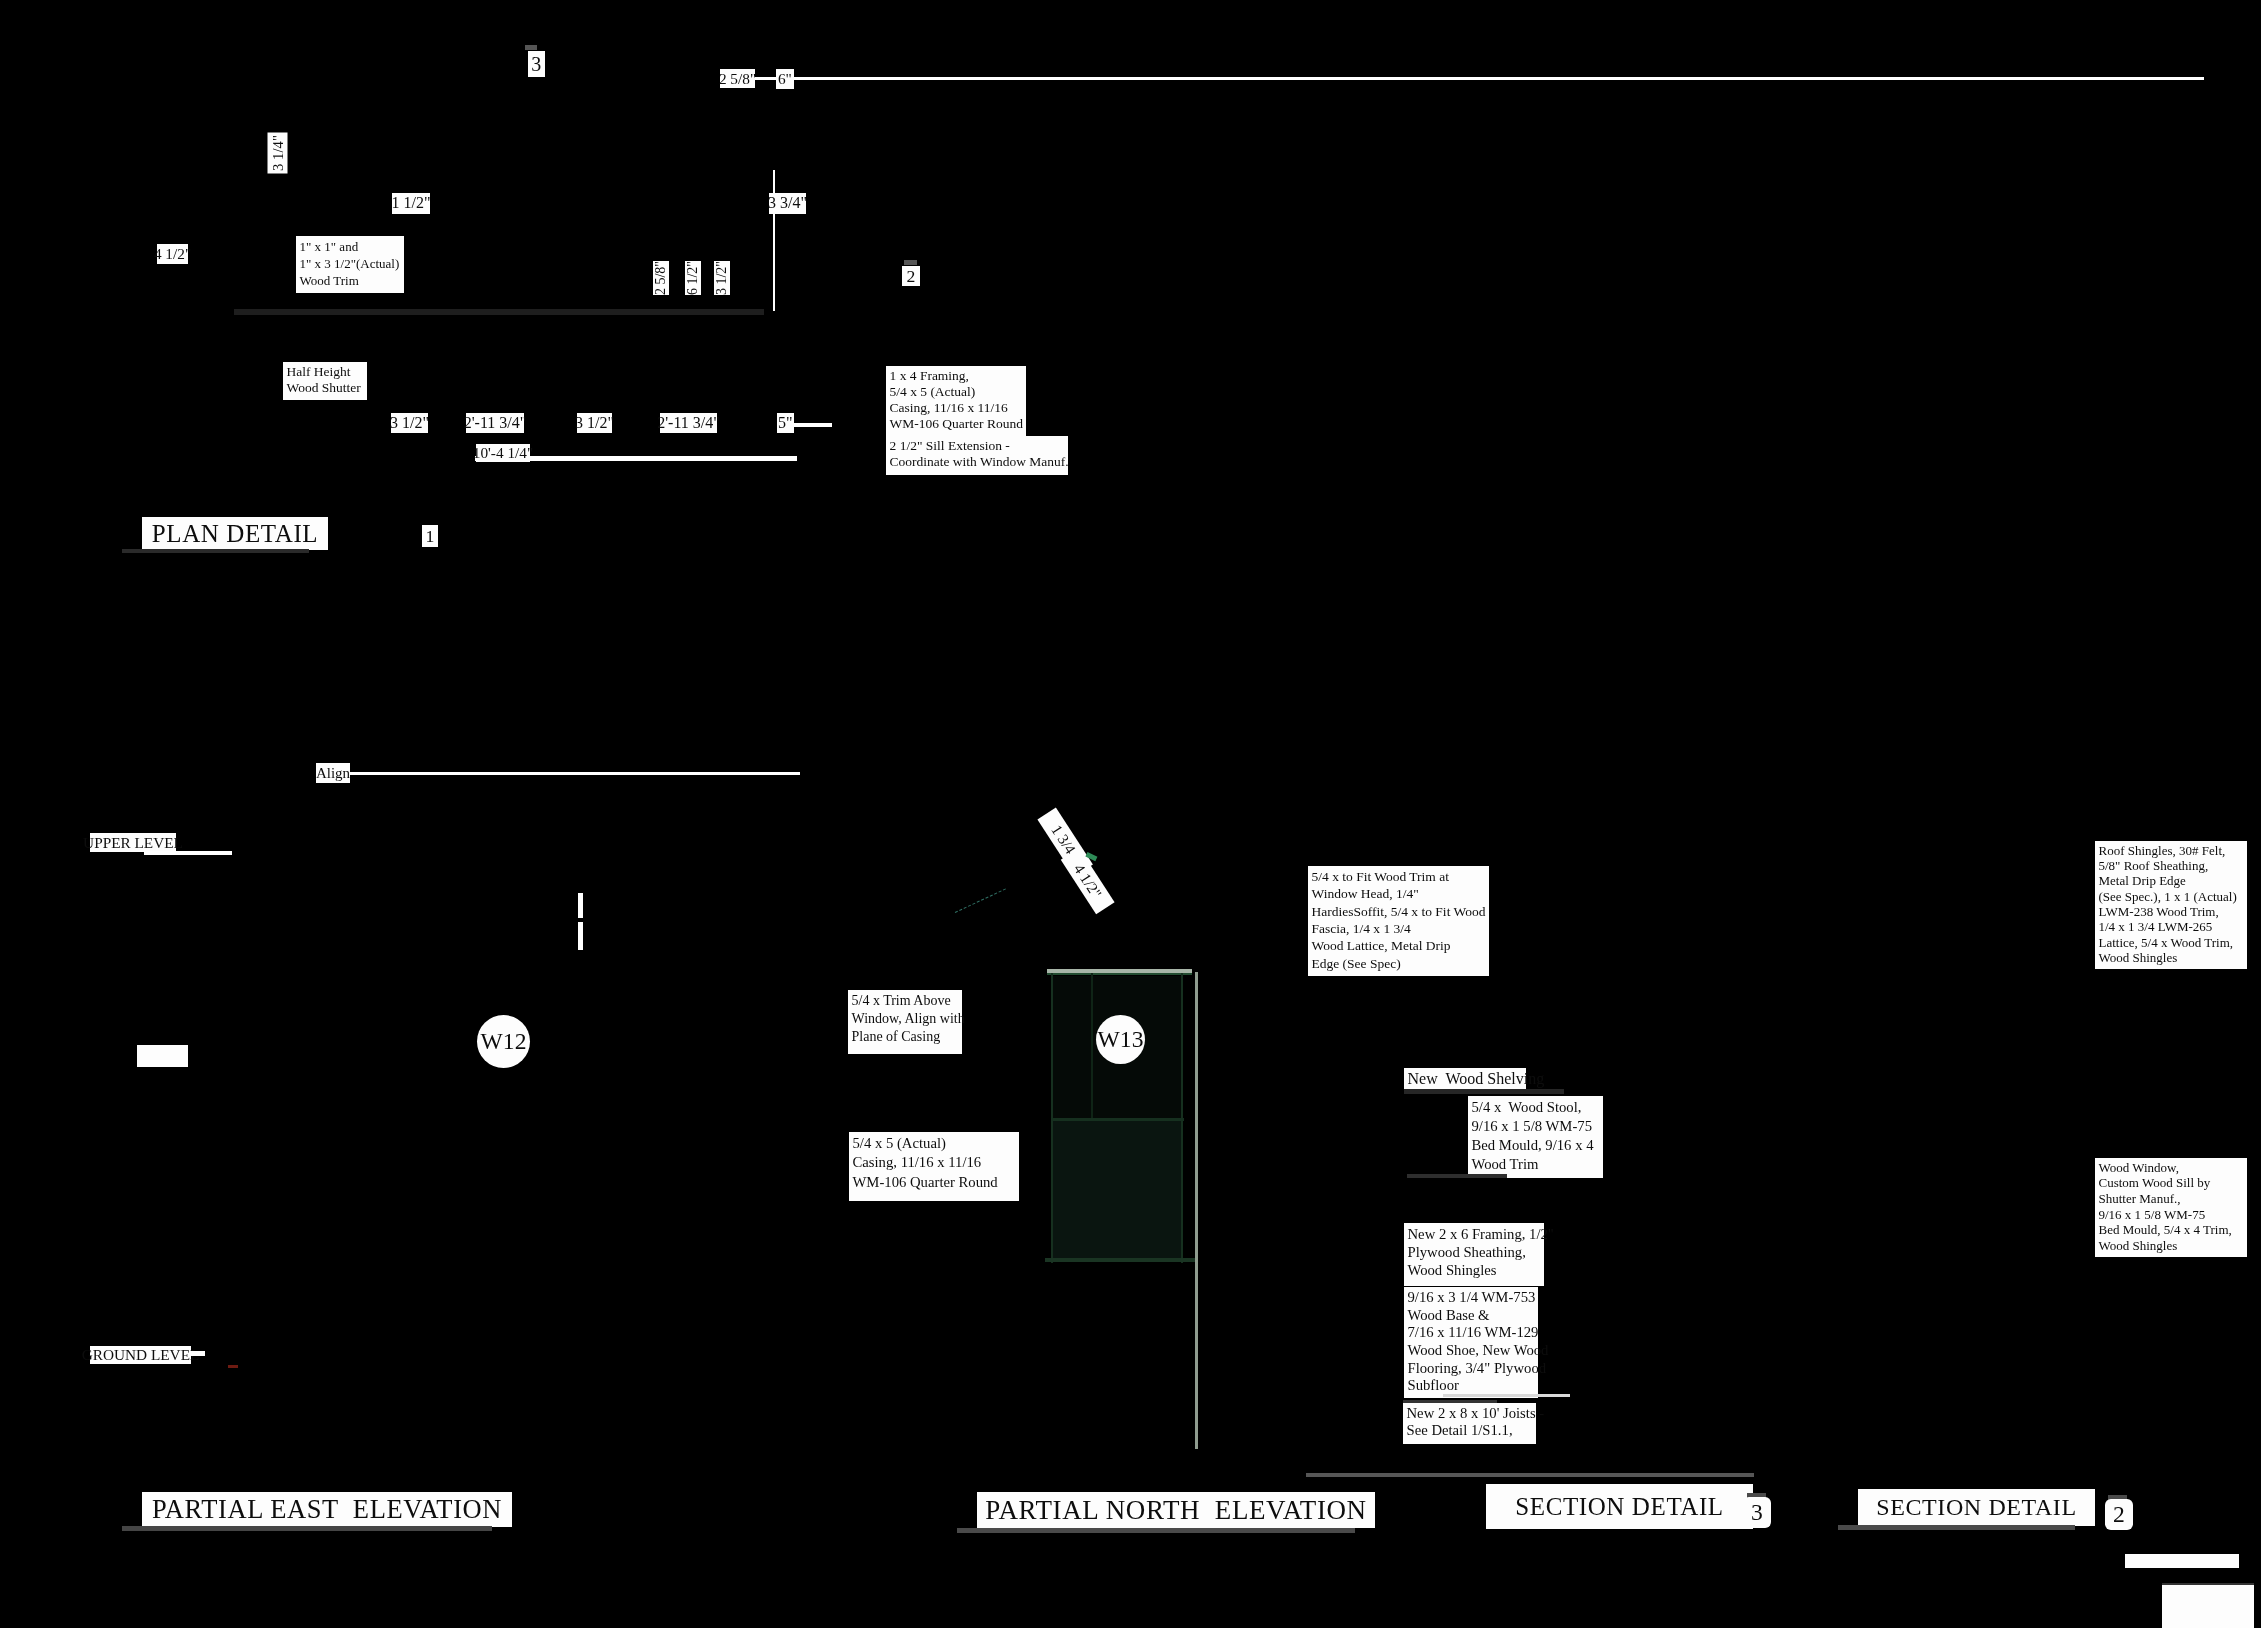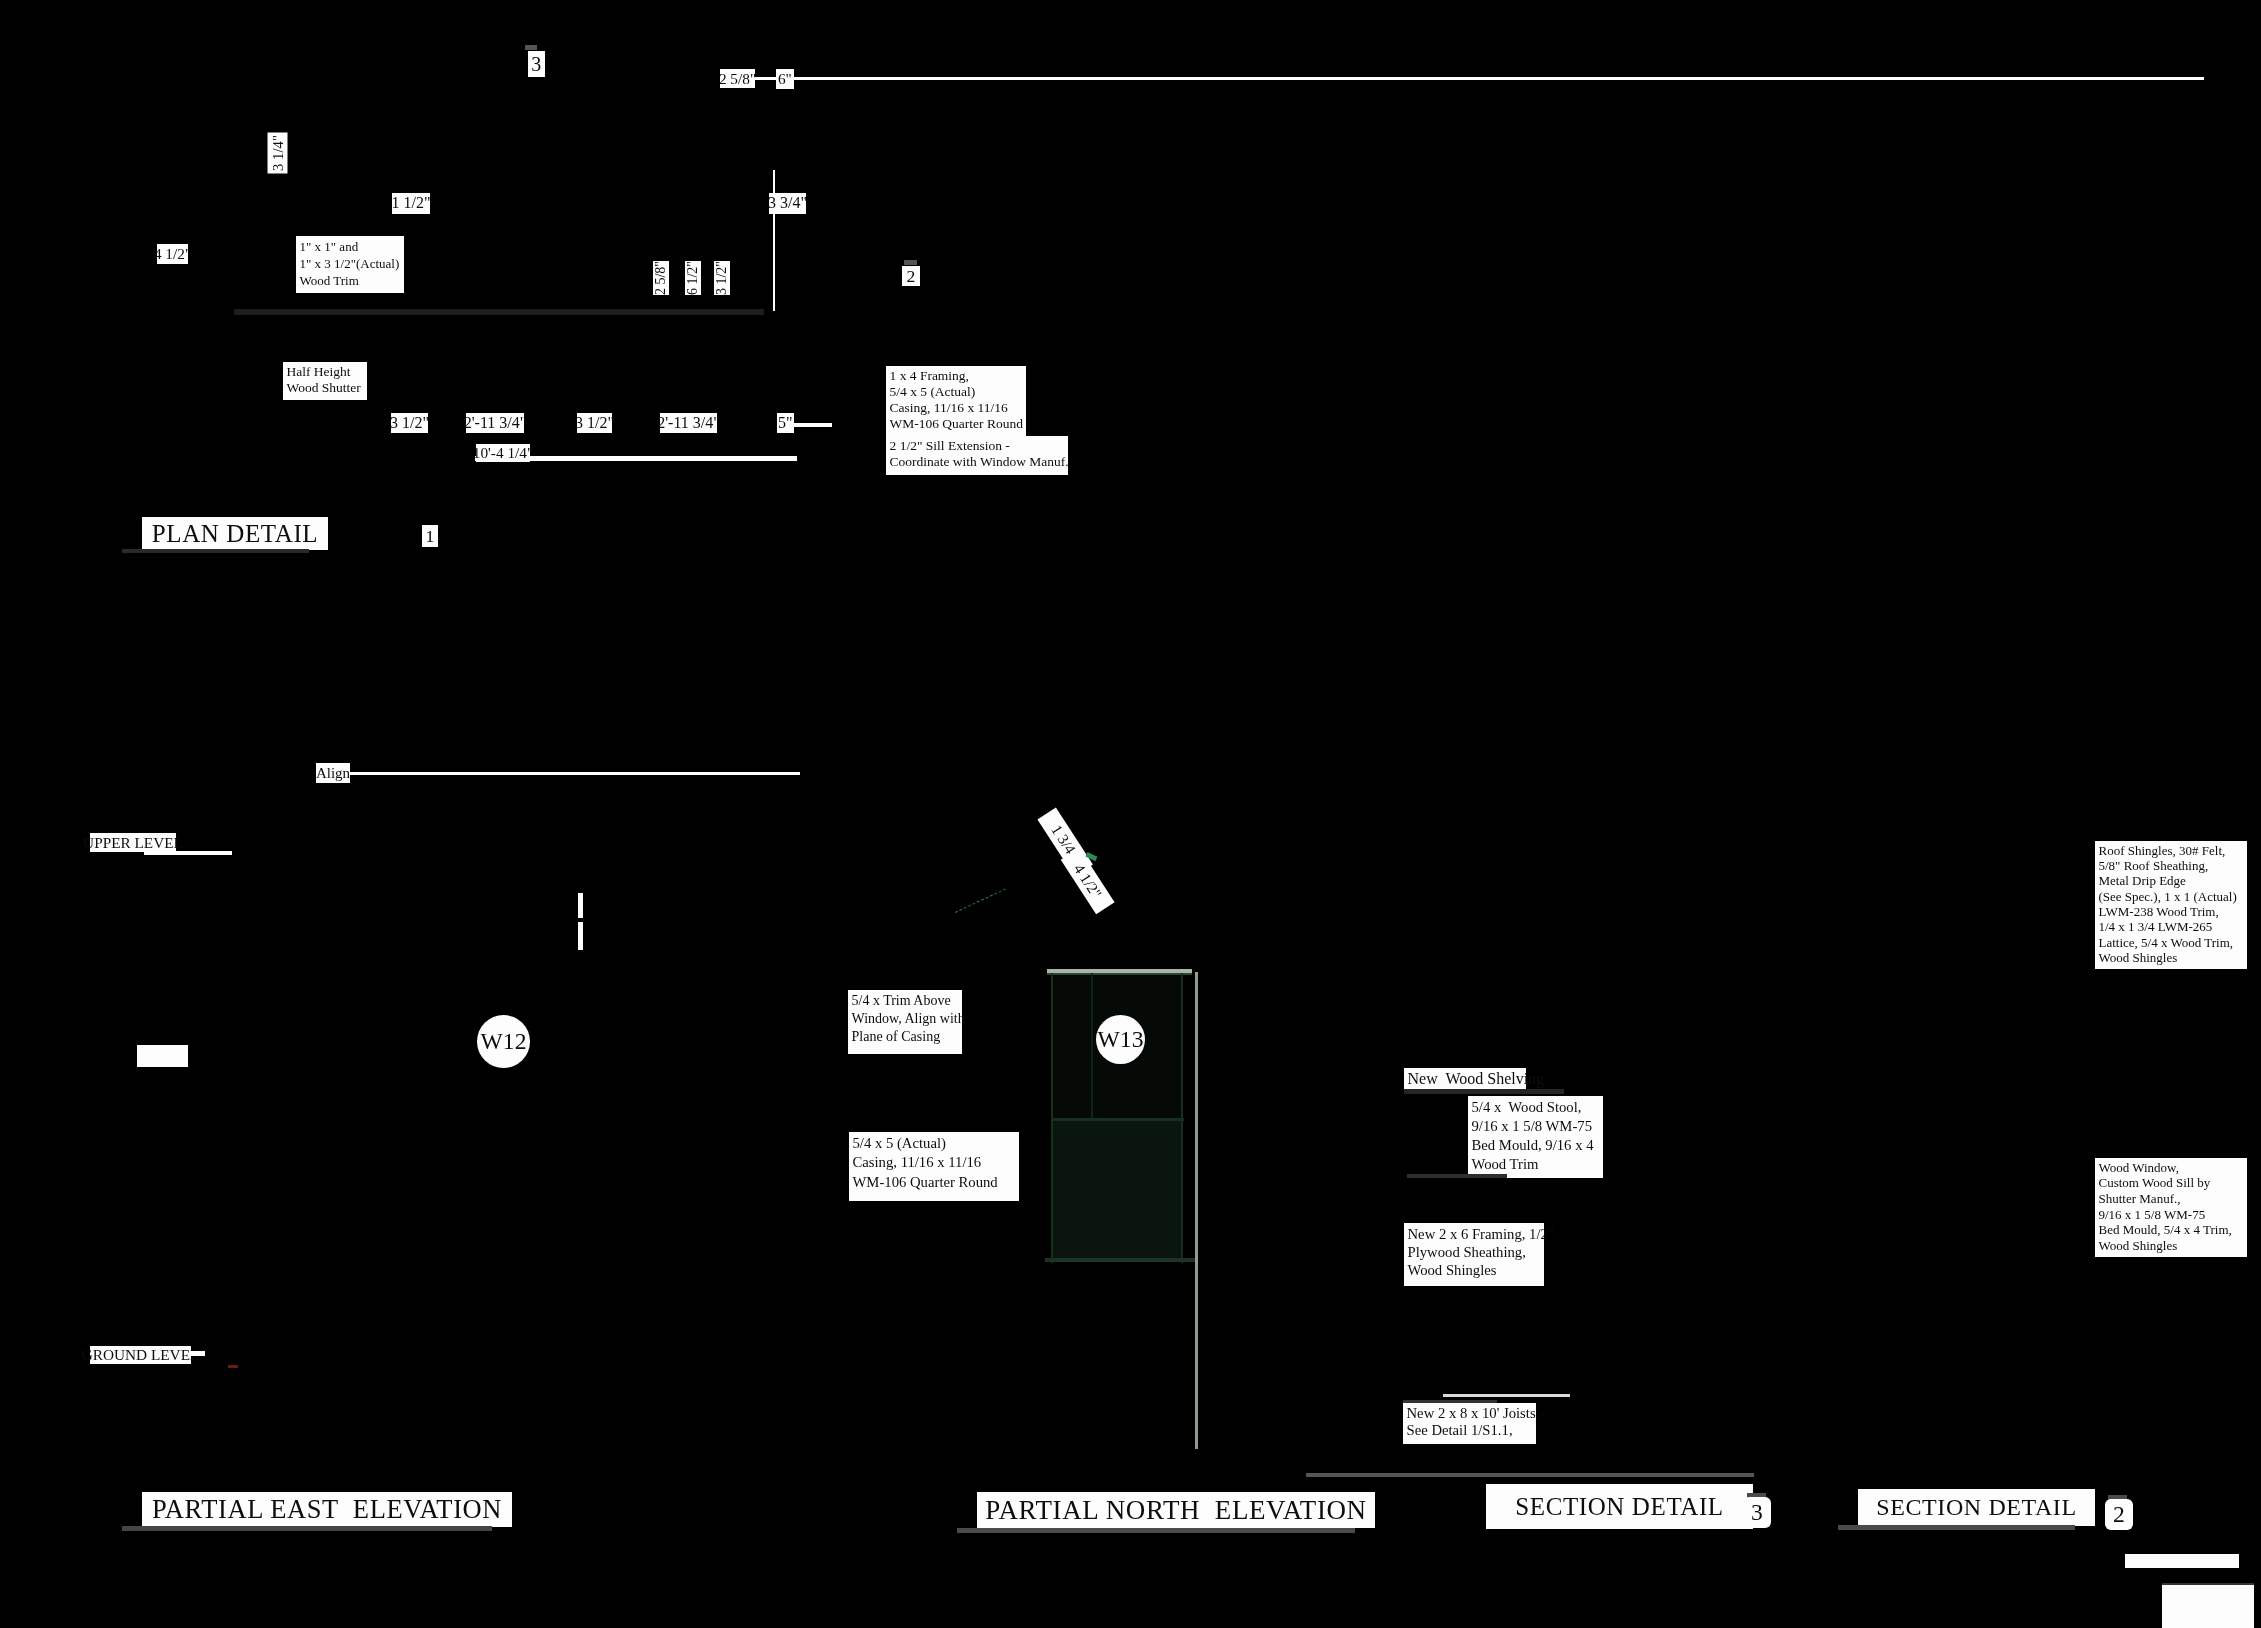--- a/index.html
+++ b/index.html
@@ -106,33 +106,35 @@
 
   <div class="abs box note" style="left:848px;top:990px;width:107px;height:60px;font-size:14px;line-height:18px;"><div>5/4 x Trim Above</div><div>Window, Align with</div><div>Plane of Casing</div></div>
 
   <div class="abs circle" style="left:1096px;top:1015px;width:49px;height:49px;font-size:23.6px;">W13</div>
 
   <div class="abs box note" style="left:849px;top:1132px;width:163px;height:65px;font-size:14.7px;line-height:19.4px;"><div>5/4 x 5 (Actual)</div><div>Casing, 11/16 x 11/16</div><div>WM-106 Quarter Round</div></div>
 
   <div class="abs box title" style="left:957px;top:1492px;width:398px;height:36px;font-size:27px;">PARTIAL NORTH  ELEVATION</div>
   <div class="abs gline" style="left:957px;top:1528px;width:398px;height:5.3px;"></div>
 
+  <div class="abs box note" style="left:1308px;top:866px;width:174px;height:106px;font-size:13.5px;line-height:17.4px;"><div>5/4 x to Fit Wood Trim at</div><div>Window Head, 1/4"</div><div>HardiesSoffit, 5/4 x to Fit Wood</div><div>Fascia, 1/4 x 1 3/4</div><div>Wood Lattice, Metal Drip</div><div>Edge (See Spec)</div></div>
 
   <div class="abs box note" style="left:1404px;top:1068px;width:115px;height:21px;font-size:16px;">New  Wood Shelving</div>
   <div class="abs" style="left:1404px;top:1089px;width:160px;height:4.7px;background:#262626;"></div>
 
   <div class="abs box" style="left:1518px;top:1100px;width:47px;height:16.5px;"></div>
   <div class="abs box" style="left:1532px;top:1116px;width:39px;height:19px;"></div>
   <div class="abs box" style="left:1544px;top:1135px;width:33px;height:17.7px;"></div>
   <div class="abs box" style="left:1555px;top:1153px;width:17.7px;height:20px;"></div>
   <div class="abs box note" style="left:1468px;top:1096px;width:128px;height:78px;font-size:14.7px;line-height:19px;"><div>5/4 x  Wood Stool,</div><div>9/16 x 1 5/8 WM-75</div><div>Bed Mould, 9/16 x 4</div><div>Wood Trim</div></div>
   <div class="abs" style="left:1407px;top:1174px;width:100px;height:3.5px;background:#2e2e2e;"></div>
 
   <div class="abs box note" style="left:1404px;top:1223px;width:133px;height:59px;font-size:14.7px;line-height:18px;"><div>New 2 x 6 Framing, 1/2"</div><div>Plywood Sheathing,</div><div>Wood Shingles</div></div>
 
+  <div class="abs box note" style="left:1404px;top:1287px;width:127px;height:107px;font-size:14.7px;line-height:17.7px;"><div>9/16 x 3 1/4 WM-753</div><div>Wood Base &amp;</div><div>7/16 x 11/16 WM-129</div><div>Wood Shoe, New Wood</div><div>Flooring, 3/4" Plywood</div><div>Subfloor</div></div>
 
   <div class="abs" style="left:1443px;top:1394px;width:127px;height:2.9px;background:#d9d9d9;"></div>
   <div class="abs" style="left:1403px;top:1400px;width:94px;height:4.1px;background:#333;"></div>
   <div class="abs box note" style="left:1403px;top:1403px;width:126px;height:37px;font-size:14.7px;line-height:17px;"><div>New 2 x 8 x 10' Joists -</div><div>See Detail 1/S1.1,</div></div>
 
   <div class="abs" style="left:1306px;top:1473px;width:448px;height:3.5px;background:#565656;"></div>
 
   <div class="abs box title" style="left:1466px;top:1484px;width:267px;height:45px;font-size:25px;">SECTION DETAIL</div>
   <div class="abs gline" style="left:1747px;top:1493px;width:19.4px;height:6.5px;"></div>
   <div class="abs marker" style="left:1743px;top:1497px;width:28px;height:31px;font-size:23.6px;border-radius:5.9px;">3</div>

